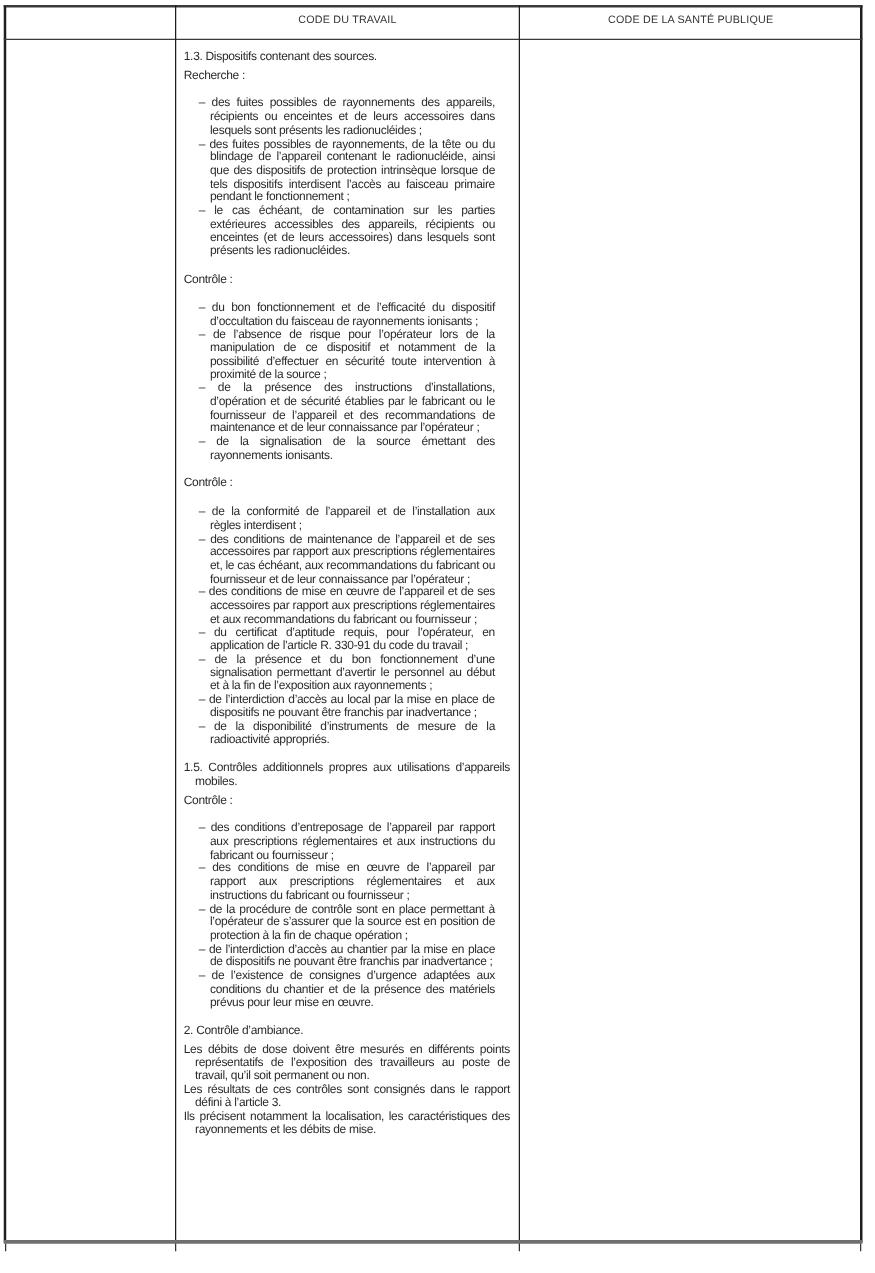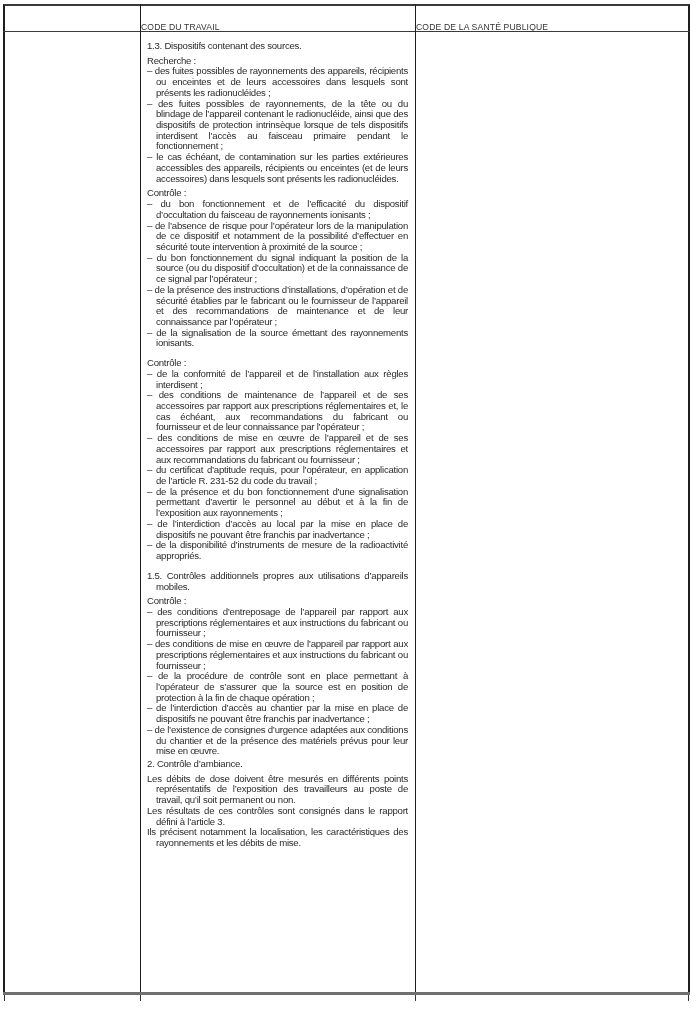--- a/index.html
+++ b/index.html
@@ -5,30 +5,30 @@
   html, body { margin:0; padding:0; background:#ffffff; }
   body { width:700px; height:1018px; position:relative; overflow:hidden;
          font-family:"Liberation Sans", sans-serif; color:#2a2a2a; }
   .table { position:absolute; left:3px; top:4px; width:687px; height:990px;
            border-left:2px solid #1e1e1e; border-right:2px solid #1e1e1e;
            border-top:2px solid #3a3a3a; box-sizing:border-box; }
   .bottom-line { position:absolute; left:3px; top:992px; width:687px; height:3px; background:#6f6f6f; }
   .tick { position:absolute; top:995px; width:1px; height:6px; background:#333; }
   .vline { position:absolute; top:4px; width:1px; height:991px; background:#1e1e1e; }
   .hline { position:absolute; left:3px; top:31px; width:687px; height:1px; background:#3a3a3a; }
-  .hdr { position:absolute; top:22px; font-size:8.6px; letter-spacing:0.15px; color:#333; text-align:left; }
+  .hdr { position:absolute; top:10px; font-size:8.6px; letter-spacing:0.15px; color:#333; text-align:center; }
   .content { position:absolute; left:147px; top:41px; width:261px; font-size:9.6px;
              line-height:10.72px; letter-spacing:-0.25px; color:#2b2b2b; }
   .content p { margin:0; }
   .sec-title { margin:0; padding-left:0; text-indent:0; }
   .sec-title.hang { padding-left:9px; text-indent:-9px; text-align:justify; text-align-last:left; }
   .label { margin-top:4px !important; }
   .sec { margin-top:9px; }
   .first { margin-top:0; }
-  ul { list-style:none; margin:0; padding:0; }
+  ul { list-style:none; margin:12px; padding:0; }
   li { padding-left:9px; text-indent:-9px; text-align:justify; text-align-last:left; }
   li::before { content:"\2013\00a0"; }
   .para { padding-left:9px; text-indent:-9px; text-align:justify; text-align-last:left; }
 </style>
 </head>
 <body>
 
 <div class="table"></div>
 <div class="hline"></div>
 <div class="vline" style="left:140px"></div>
@@ -50,33 +50,32 @@
     <p class="label">Recherche :</p>
     <ul>
       <li>des fuites possibles de rayonnements des appareils, récipients ou enceintes et de leurs accessoires dans lesquels sont présents les radionucléides ;</li>
       <li>des fuites possibles de rayonnements, de la tête ou du blindage de l’appareil contenant le radionucléide, ainsi que des dispositifs de protection intrinsèque lorsque de tels dispositifs interdisent l’accès au faisceau primaire pendant le fonctionnement ;</li>
       <li>le cas échéant, de contamination sur les parties extérieures accessibles des appareils, récipients ou enceintes (et de leurs accessoires) dans lesquels sont présents les radionucléides.</li>
     </ul>
     <p class="label">Contrôle :</p>
     <ul>
       <li>du bon fonctionnement et de l’efficacité du dispositif d’occultation du faisceau de rayonnements ionisants ;</li>
       <li>de l’absence de risque pour l’opérateur lors de la manipulation de ce dispositif et notamment de la possibilité d’effectuer en sécurité toute intervention à proximité de la source ;</li>
-      <li>du bon fonctionnement du signal indiquant la position de la source (ou du dispositif d’occultation) et de la connaissance de ce signal par l’opérateur ;</li>
       <li>de la présence des instructions d’installations, d’opération et de sécurité établies par le fabricant ou le fournisseur de l’appareil et des recommandations de maintenance et de leur connaissance par l’opérateur ;</li>
       <li>de la signalisation de la source émettant des rayonnements ionisants.</li>
     </ul>
   </div>
 
   <div class="sec">
     <p class="label">Contrôle :</p>
     <ul>
       <li>de la conformité de l’appareil et de l’installation aux règles interdisent ;</li>
       <li>des conditions de maintenance de l’appareil et de ses accessoires par rapport aux prescriptions réglementaires et, le cas échéant, aux recommandations du fabricant ou fournisseur et de leur connaissance par l’opérateur ;</li>
       <li>des conditions de mise en œuvre de l’appareil et de ses accessoires par rapport aux prescriptions réglementaires et aux recommandations du fabricant ou fournisseur ;</li>
-      <li>du certificat d’aptitude requis, pour l’opérateur, en application de l’article R. 231-52 du code du travail ;</li>
+      <li>du certificat d’aptitude requis, pour l’opérateur, en application de l’article R. 330-91 du code du travail ;</li>
       <li>de la présence et du bon fonctionnement d’une signalisation permettant d’avertir le personnel au début et à la fin de l’exposition aux rayonnements ;</li>
       <li>de l’interdiction d’accès au local par la mise en place de dispositifs ne pouvant être franchis par inadvertance ;</li>
       <li>de la disponibilité d’instruments de mesure de la radioactivité appropriés.</li>
     </ul>
   </div>
 
   <div class="sec">
     <p class="sec-title hang">1.5. Contrôles additionnels propres aux utilisations d’appareils mobiles.</p>
     <p class="label">Contrôle :</p>
     <ul>

